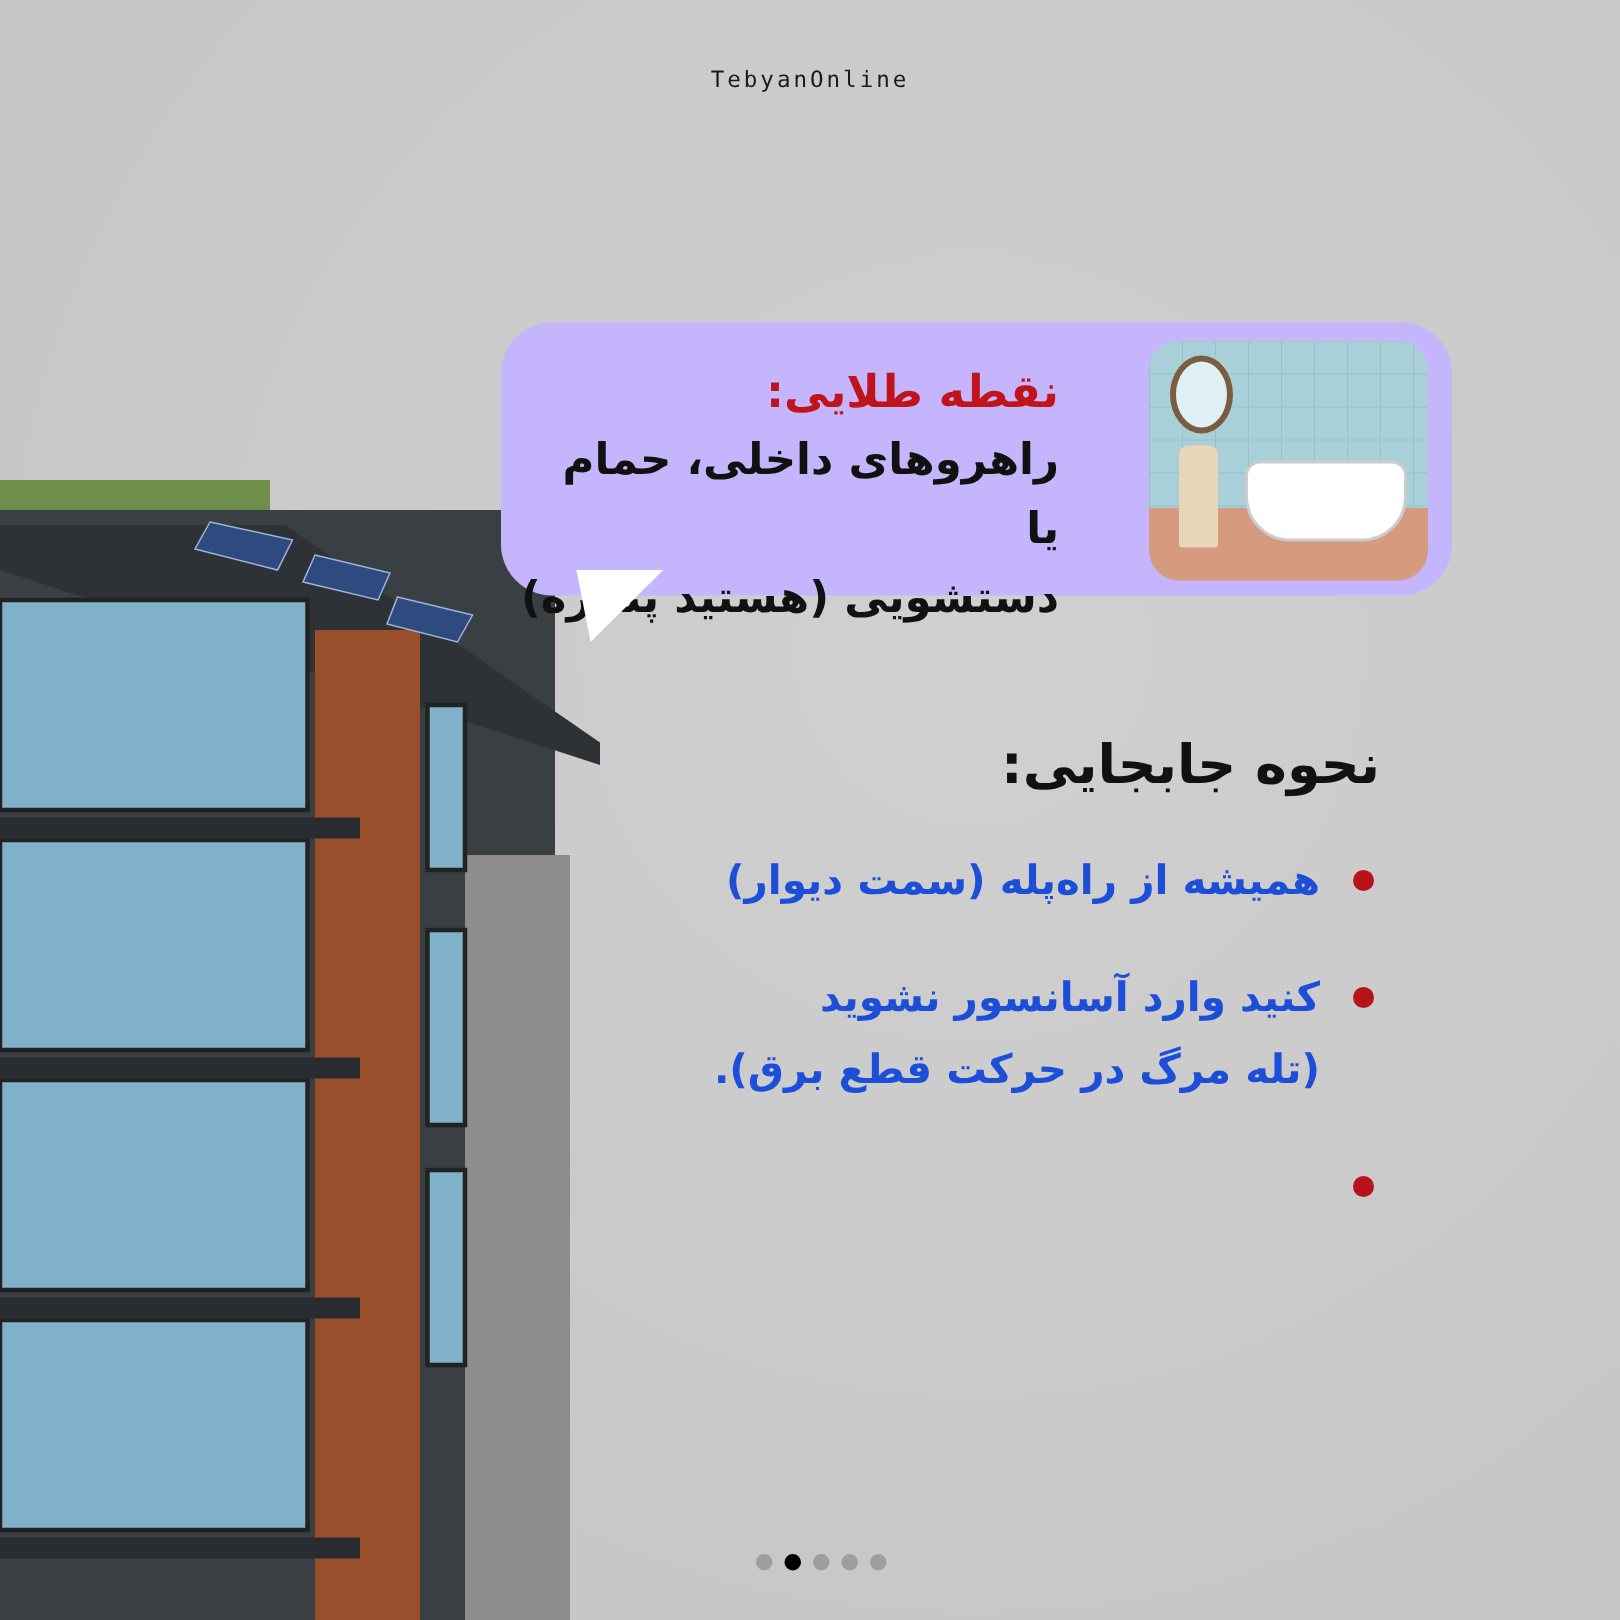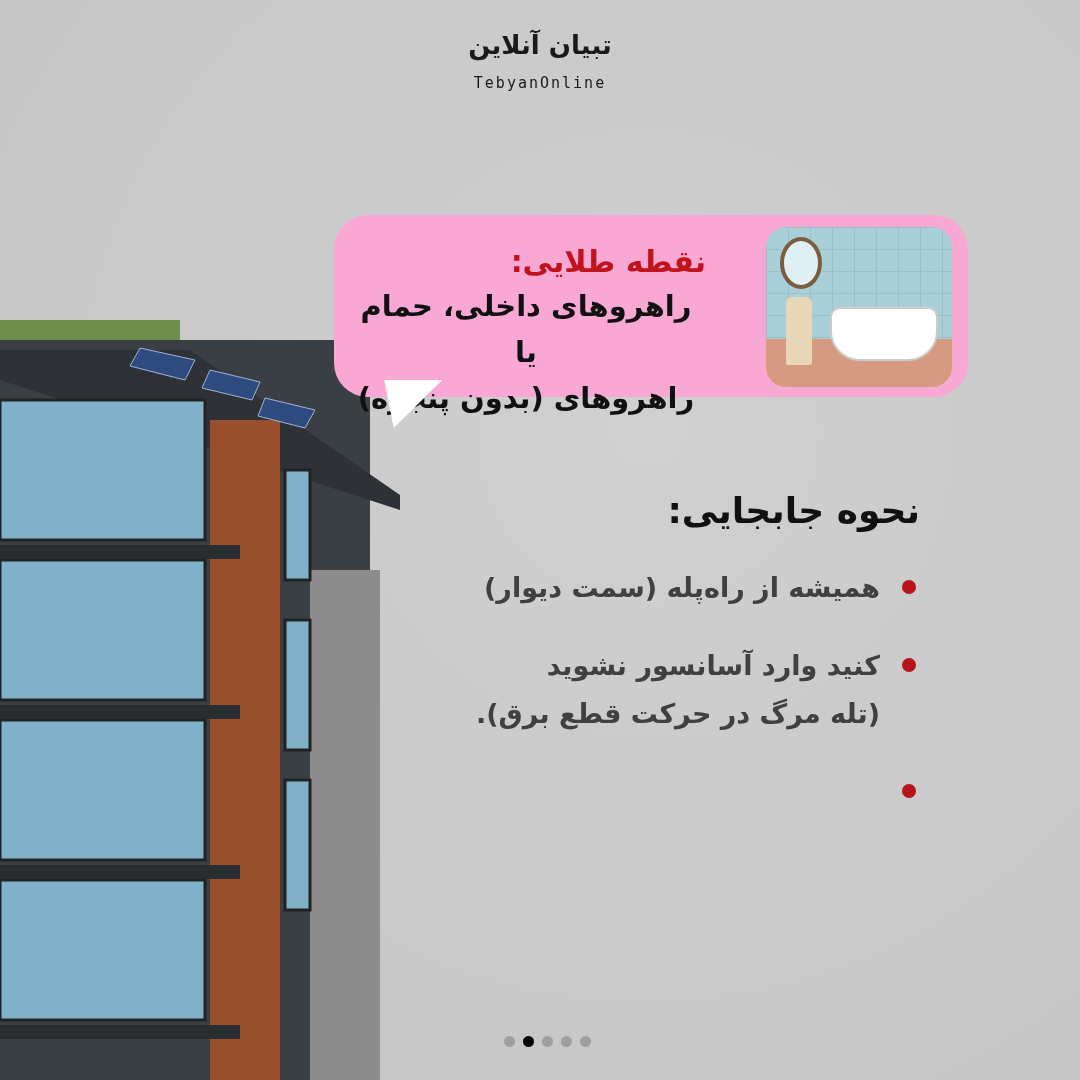--- a/index.html
+++ b/index.html
@@ -1,47 +1,46 @@
 <!DOCTYPE html>
 <html><head>
 <meta charset="utf-8">
 <style>
   html,body{margin:0;padding:0;}
   body{width:1080px;height:1080px;background:#c9c9c9;position:relative;overflow:hidden;font-family:"DejaVu Sans",sans-serif;}
   .bg{position:absolute;inset:0;background:radial-gradient(circle at 60% 40%,#d0d0d0,#c4c4c4);}
   .logo{position:absolute;top:30px;left:0;width:1080px;text-align:center;color:#1a1a1a;}
   .logo .fa{font-size:26px;font-weight:bold;line-height:30px;}
   .logo .en{font-family:"DejaVu Sans Mono",monospace;font-size:15px;letter-spacing:2px;margin-top:14px;}
-  .bubble{position:absolute;left:334px;top:215px;width:634px;height:182px;background:#f9a8d4;border-radius:34px;}
+  .bubble{position:absolute;left:334px;top:215px;width:634px;height:182px;background:#c4b5fd;border-radius:34px;}
   .tail{position:absolute;left:380px;top:380px;width:0;height:0;border-left:18px solid transparent;border-right:40px solid transparent;border-top:48px solid #fff;transform:skewX(-10deg);}
   .bubble-img{position:absolute;right:16px;top:12px;width:186px;height:160px;border-radius:20px;overflow:hidden;background:linear-gradient(#a9cfd8 0 70%,#d69a80 70% 100%);}
   .tiles{position:absolute;inset:0 0 30% 0;background-image:linear-gradient(#8fb8c3 1px,transparent 1px),linear-gradient(90deg,#8fb8c3 1px,transparent 1px);background-size:22px 22px;opacity:.6;}
   .mirror{position:absolute;left:14px;top:10px;width:34px;height:44px;border:4px solid #7a5c3e;border-radius:50%;background:#dff0f5;}
   .sink{position:absolute;left:20px;top:70px;width:26px;height:68px;background:#e8d6b8;border-radius:6px 6px 2px 2px;}
   .tub{position:absolute;right:14px;top:80px;width:104px;height:50px;background:#fff;border-radius:10px 10px 30px 30px;border:2px solid #ccc;}
   .bubble-text{position:absolute;right:262px;top:26px;width:360px;text-align:right;direction:rtl;}
   .gold{color:#c0141c;font-size:30px;font-weight:bold;line-height:42px;}
-  .gold-body{color:#111;font-size:29px;font-weight:bold;line-height:46px;text-align:center;}
+  .gold-body{color:#111;font-size:29px;font-weight:bold;line-height:46px;}
   .building{position:absolute;left:0;top:320px;width:410px;height:760px;}
   .section{position:absolute;left:160px;top:520px;width:760px;direction:rtl;text-align:right;}
   .sec-title{position:absolute;right:0;top:-30px;font-size:36px;font-weight:bold;color:#111;}
   .bullets{position:absolute;right:0;top:44px;list-style:none;margin:0;padding:0;width:460px;}
-  .bullets li{position:relative;padding-right:40px;font-size:27px;font-weight:bold;color:#404040;line-height:48px;margin-bottom:30px;}
+  .bullets li{position:relative;padding-right:40px;font-size:27px;font-weight:bold;color:#1d4ed8;line-height:48px;margin-bottom:30px;}
   .dot{position:absolute;right:4px;top:16px;width:14px;height:14px;border-radius:50%;background:#b8121a;}
   .pager{position:absolute;left:504px;top:1036px;display:flex;gap:8px;}
   .pager span{width:11px;height:11px;border-radius:50%;background:#9e9e9e;}
   .pager span.active{background:#000;}
 </style>
 </head>
 <body>
 
 <div class="bg"></div>
 
 <div class="logo">
-  <div class="fa">تبیان آنلاین</div>
   <div class="en">TebyanOnline</div>
 </div>
 
 <svg class="building" viewBox="0 0 410 760">
   <rect x="0" y="20" width="370" height="740" fill="#3a3f44"></rect>
   <rect x="0" y="0" width="180" height="20" fill="#6e8f4a"></rect>
   <polygon points="0,30 190,30 400,175 400,190 0,60" fill="#2e3236"></polygon>
   <rect x="210" y="100" width="70" height="660" fill="#9a4f2c"></rect>
   <rect x="310" y="250" width="70" height="510" fill="#8d8d8d"></rect>
   <g fill="#7fb1c9" stroke="#222" stroke-width="3">
@@ -69,21 +68,21 @@
 <div class="bubble">
   <div class="bubble-img">
     <div class="tiles"></div>
     <div class="mirror"></div>
     <div class="sink"></div>
     <div class="tub"></div>
   </div>
   <div class="bubble-text">
     <div class="gold">نقطه طلایی:</div>
     <div class="gold-body">راهروهای داخلی، حمام یا</div>
-    <div class="gold-body">راهروهای (بدون پنجره)</div>
+    <div class="gold-body">دستشویی (هستید پنجره)</div>
   </div>
 </div>
 <div class="tail"></div>
 
 <div class="section">
   <div class="sec-title">نحوه جابجایی:</div>
   <ul class="bullets">
     <li>
       <span class="dot"></span>
       <div>همیشه از راه‌پله (سمت دیوار)</div>

